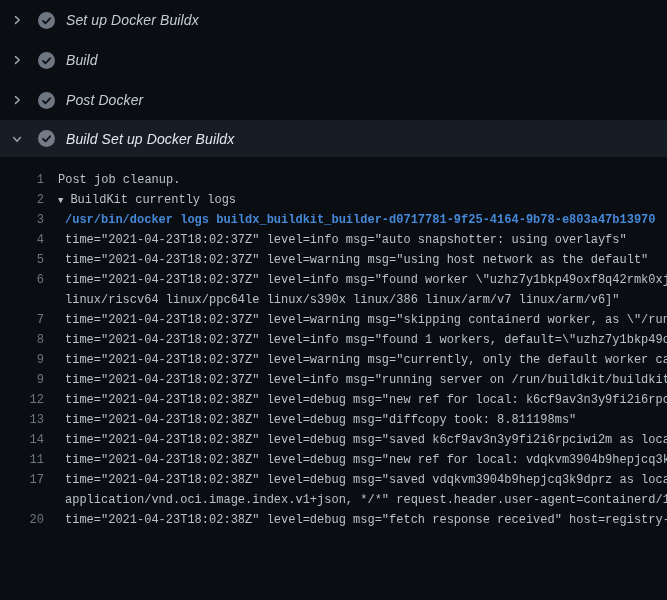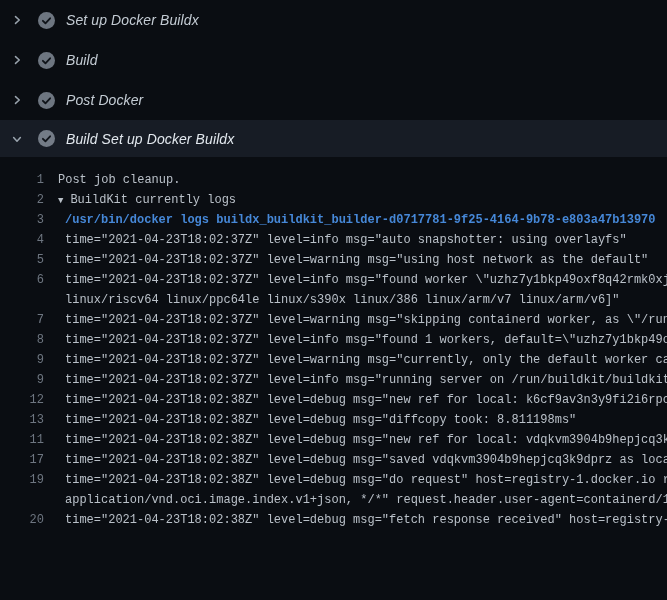--- a/index.html
+++ b/index.html
@@ -154,37 +154,37 @@
     <div class="log-row ind">
       <span class="lnum">12</span>
       <span class="ltext">time="2021-04-23T18:02:38Z" level=debug msg="new ref for local: k6cf9av3n3y9fi2i6rpc</span>
     </div>
 
     <div class="log-row ind">
       <span class="lnum">13</span>
       <span class="ltext">time="2021-04-23T18:02:38Z" level=debug msg="diffcopy took: 8.811198ms"</span>
     </div>
 
+    <div class="log-row ind">
+      <span class="lnum">14</span>
+      <span class="ltext">time="2021-04-23T18:02:38Z" level=debug msg="saved k6cf9av3n3y9fi2i6rpciwi2m as loca</span>
+    </div>
 
     <div class="log-row ind">
       <span class="lnum">11</span>
       <span class="ltext">time="2021-04-23T18:02:38Z" level=debug msg="new ref for local: vdqkvm3904b9hepjcq3k</span>
     </div>
 
 
     <div class="log-row ind">
       <span class="lnum">17</span>
       <span class="ltext">time="2021-04-23T18:02:38Z" level=debug msg="saved vdqkvm3904b9hepjcq3k9dprz as loca</span>
     </div>
 
 
-    <div class="log-row ind">
-      <span class="lnum">19</span>
-      <span class="ltext">time="2021-04-23T18:02:38Z" level=debug msg="do request" host=registry-1.docker.io r</span>
-    </div>
 
     <div class="log-row ind">
       <span class="lnum"></span>
       <span class="ltext">application/vnd.oci.image.index.v1+json, */*" request.header.user-agent=containerd/1.4</span>
     </div>
 
     <div class="log-row ind">
       <span class="lnum">20</span>
       <span class="ltext">time="2021-04-23T18:02:38Z" level=debug msg="fetch response received" host=registry-</span>
     </div>

